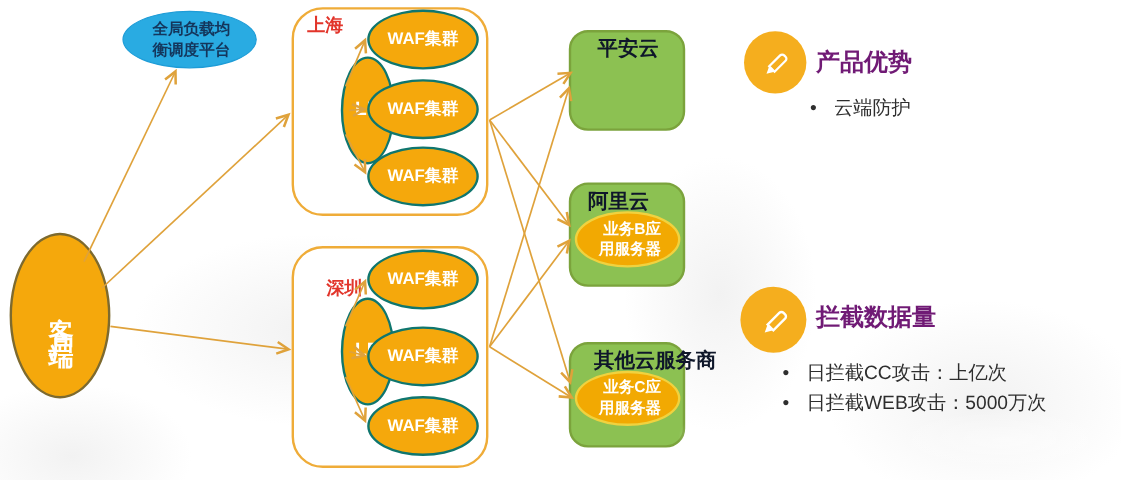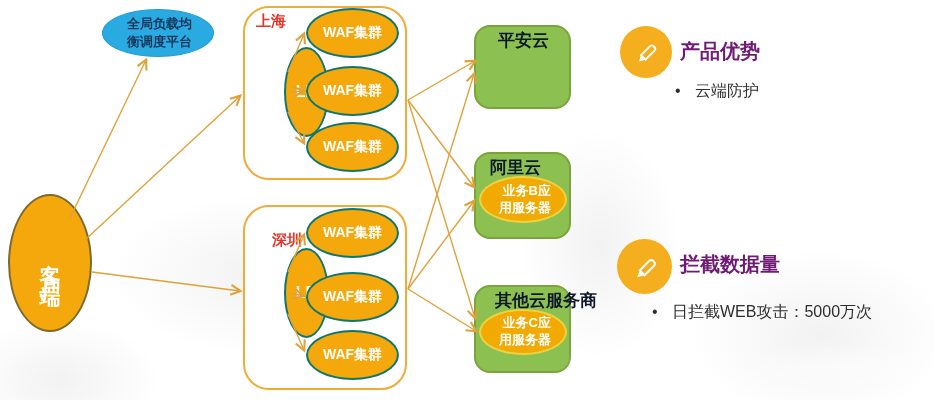--- a/index.html
+++ b/index.html
@@ -123,20 +123,21 @@
   </ul>
 
   <div class="panel-icon" style="left:617px;top:239px;width:55px;height:55px;">
     <svg width="32" height="32" viewBox="0 0 24 24">
       <path d="M8 14.6 L15.3 7.3 a1.9 1.9 0 0 1 2.7 0 l0.9 0.9 a1.9 1.9 0 0 1 0 2.7 L11.6 18.2 Z" fill="none" stroke="#ffffff" stroke-width="1.5"></path>
       <path d="M8 14.6 L6.2 19.6 L11.6 18.2 Z" fill="#ffffff"></path>
     </svg>
   </div>
   <div class="panel-title" style="left:680px;top:251px;">拦截数据量</div>
   <ul class="bullets b2" style="left:652px;top:299px;">
+    <li>日拦截CC攻击：上亿次</li>
     <li>日拦截WEB攻击：5000万次</li>
   </ul>
 
   <svg class="arrows" width="934" height="400" viewBox="0 0 934 400">
     <defs>
       <marker id="arw" markerWidth="10" markerHeight="10" refX="7.6" refY="4.5" orient="auto">
         <path d="M1,1 L8,4.5 L1,8" fill="none" stroke="#DFA23B" stroke-width="1.5"></path>
       </marker>
     </defs>
     <g stroke="#DFA23B" stroke-width="1.4" fill="none">

